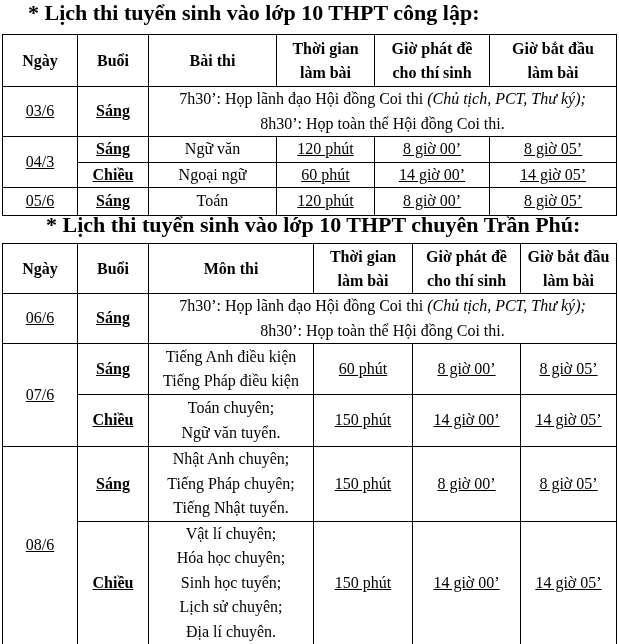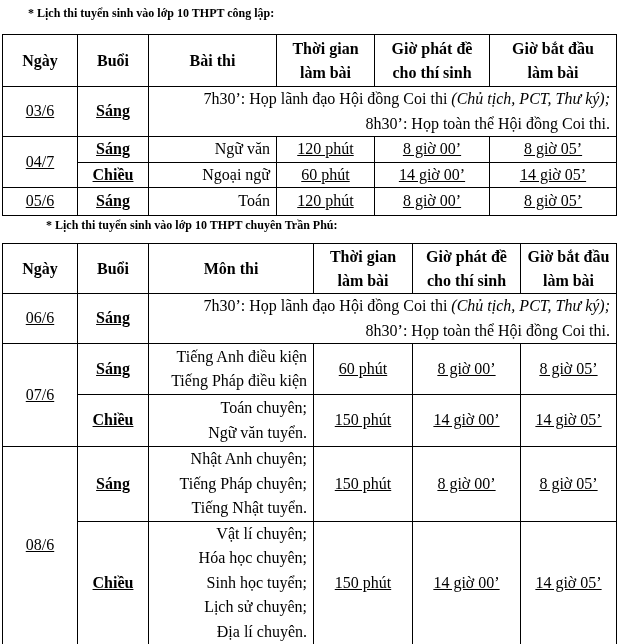--- a/index.html
+++ b/index.html
@@ -2,36 +2,36 @@
 <html><head>
 <meta charset="utf-8">
 <style>
   html, body { margin: 0; padding: 0; background: #ffffff; }
   body {
     width: 619px; height: 644px; position: relative; overflow: hidden;
     font-family: "Liberation Serif", "DejaVu Serif", serif;
     color: #000000; font-size: 16px;
   }
   .heading {
-    position: absolute; font-weight: bold; font-size: 12px; white-space: nowrap;
+    position: absolute; font-weight: bold; font-size: 22px; white-space: nowrap;
     line-height: 22px;
   }
   #h1 { left: 28px; top: 2px; }
   #h2 { left: 46px; top: 214px; }
   table {
     position: absolute; left: 2px; border-collapse: collapse; table-layout: fixed;
   }
   td, th {
     border: 1.5px solid #000; padding: 0 6px; line-height: 24.5px;
     vertical-align: middle; font-weight: normal; font-size: 16px;
   }
   th { font-weight: bold; text-align: center; line-height: 24px; }
   .c { text-align: center; text-decoration: underline; }
   .b { font-weight: bold; }
-  .l { text-align: right; font-family: Liberation Serif, serif; }
+  .l { text-align: center; font-family: Liberation Serif, serif; }
   .it { font-style: italic; }
   .line { display: block; white-space: nowrap; }
   #t1 { top: 34px; width: 614px; }
   #t2 { top: 243px; width: 614px; }
 </style>
 </head>
 <body>
 
 <div id="h1" class="heading">* Lịch thi tuyển sinh vào lớp 10 THPT công lập:</div>
 
@@ -64,21 +64,21 @@
   </tr>
   <tr style="height:49px">
     <td class="c">03/6</td>
     <td class="c b">Sáng</td>
     <td colspan="4" class="l">
       <span class="line"><span>7h30’: Họp lãnh đạo Hội đồng Coi thi </span><span class="it">(Chủ tịch, PCT, Thư ký);</span></span>
       <span class="line">8h30’: Họp toàn thể Hội đồng Coi thi.</span>
     </td>
   </tr>
   <tr style="height:25px">
-    <td rowspan="2" class="c">04/7</td>
+    <td rowspan="2" class="c">04/3</td>
     <td class="c b">Sáng</td>
     <td class="l">Ngữ văn</td>
     <td class="c">120 phút</td>
     <td class="c">8 giờ 00’</td>
     <td class="c">8 giờ 05’</td>
   </tr>
   <tr style="height:25px">
     <td class="c b">Chiều</td>
     <td class="l">Ngoại ngữ</td>
     <td class="c">60 phút</td>

